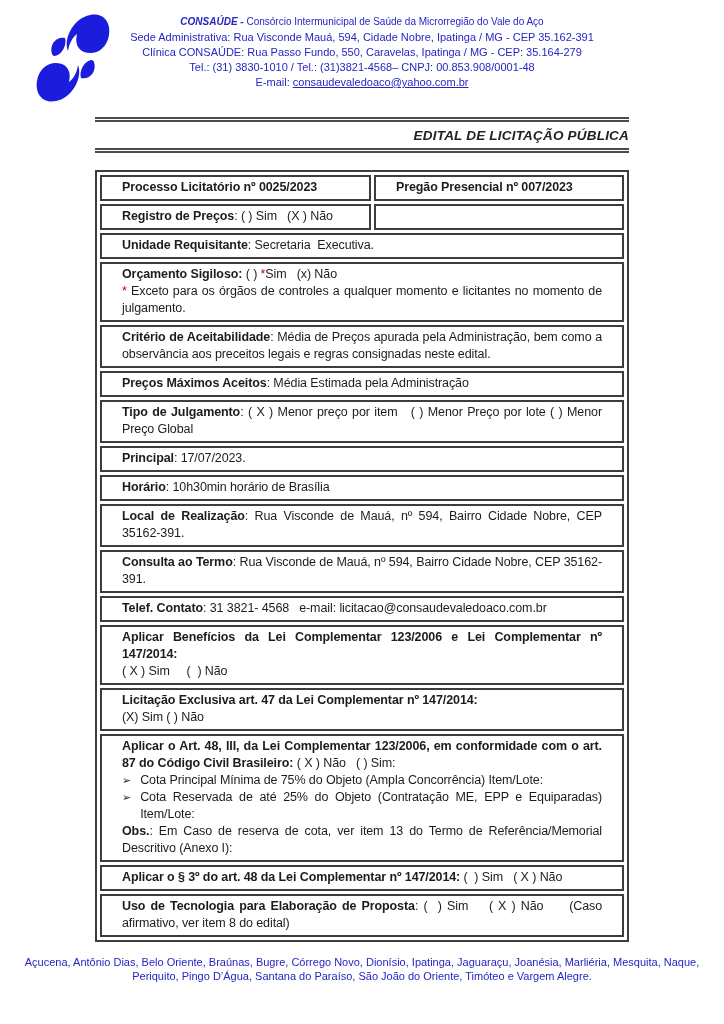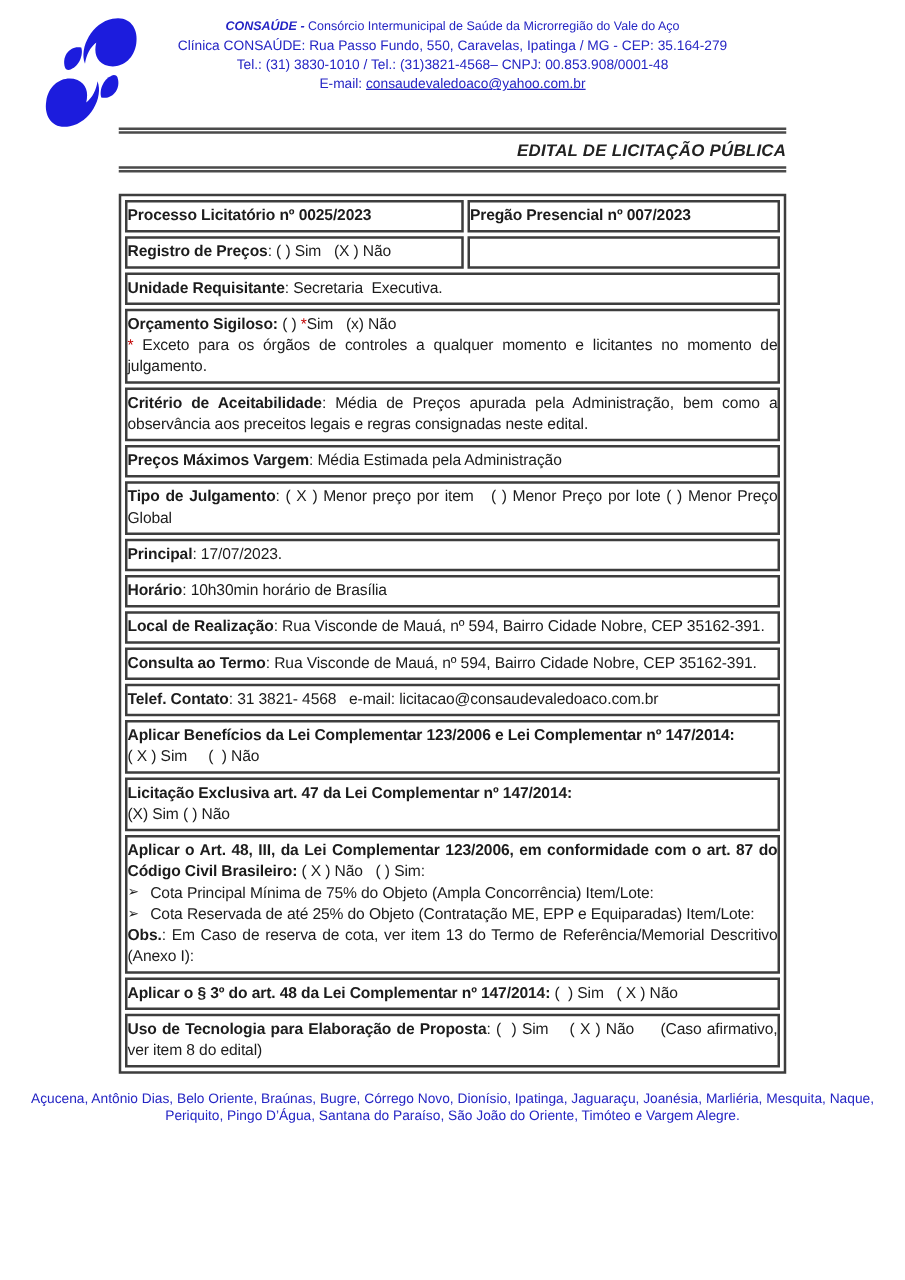--- a/index.html
+++ b/index.html
@@ -17,21 +17,21 @@
   .org-bold { font-weight: bold; font-style: italic; }
   .h-small { font-size: 11px; line-height: 15px; white-space: nowrap; }
   .email-link { text-decoration: underline; color: #2525c4; cursor: pointer; }
   
   .content { width: 534px; margin: 27px auto 0; }
   .title-box { border-top: 5px double #4a4a4a; border-bottom: 5px double #4a4a4a; padding: 6px 0 5px; text-align: right; }
   .doc-title { font-weight: bold; font-style: italic; font-size: 13.5px; letter-spacing: .2px; color:#222; }
   
   table.doc { width: 100%; margin-top: 17px; border-collapse: separate; border-spacing: 3px; border: 2px solid #3d3d3d; background:#fff; }
   table.doc td {
-    border: 2px solid #3d3d3d; padding: 2px 0 3px;
+    border: 2px solid #3d3d3d; padding: 2px 20px 3px;
     font-size: 12.5px; line-height: 17px; letter-spacing: -0.1px;
     text-align: justify; vertical-align: top;
   }
   td.c1 { width: 52%; }
   td.c2 { width: 48%; }
   .b { font-weight: bold; }
   .red { color: #c00000; }
   .bullet-row { display: flex; gap: 9px; }
   .bullet-glyph { flex: 0 0 auto; font-size: 11px; line-height: 17px; }
   .bullet-text { flex: 1 1 auto; text-align: justify; }
@@ -49,20 +49,21 @@
     <svg viewBox="0 0 82 92" xmlns="http://www.w3.org/2000/svg">
       <g fill="#1c1cdd">
         <path d="M58 3 C72 0 79 11 77 23 C75 37 63 44 52 40 C45 37 43 30 45 22 C40 26 37 32 36 39 C31 26 42 6 58 3 Z"></path>
         <path d="M20 42 C17 33 24 24 33 26 C35 32 31 42 23 44 C21 44 20.5 43 20 42 Z"></path>
         <path d="M24 89 C10 92 3 81 5 69 C7 55 19 48 30 52 C37 55 39 62 37 70 C42 66 45 60 46 53 C51 66 40 86 24 89 Z"></path>
         <path d="M62 50 C65 59 58 68 49 66 C47 60 51 50 59 48 C61 48 61.5 49 62 50 Z"></path>
       </g>
     </svg>
   </div>
   <div class="h-line1"><span class="org-bold">CONSAÚDE -</span><span> Consórcio Intermunicipal de Saúde da Microrregião do Vale do Aço</span></div>
+  <div class="h-small">Sede Administrativa: Rua Visconde Mauá, 594, Cidade Nobre, Ipatinga / MG - CEP 35.162-391</div>
   <div class="h-small">Clínica CONSAÚDE: Rua Passo Fundo, 550, Caravelas, Ipatinga / MG - CEP: 35.164-279</div>
   <div class="h-small">Tel.: (31) 3830-1010 / Tel.: (31)3821-4568– CNPJ: 00.853.908/0001-48</div>
   <div class="h-small"><span>E-mail: </span><a class="email-link">consaudevaledoaco@yahoo.com.br</a></div>
 </div>
 
 <div class="content">
 
   <div class="title-box">
     <div class="doc-title">EDITAL DE LICITAÇÃO PÚBLICA</div>
   </div>
@@ -83,21 +84,21 @@
     <tr>
       <td colspan="2">
         <div><span class="b">Orçamento Sigiloso:</span><span> ( ) </span><span class="red">*</span><span>Sim&nbsp;&nbsp; (x) Não</span></div>
         <div><span class="red">*</span><span> Exceto para os órgãos de controles a qualquer momento e licitantes no momento de julgamento.</span></div>
       </td>
     </tr>
     <tr>
       <td colspan="2"><span class="b">Critério de Aceitabilidade</span><span>: Média de Preços apurada pela Administração, bem como a observância aos preceitos legais e regras consignadas neste edital.</span></td>
     </tr>
     <tr>
-      <td colspan="2"><span class="b">Preços Máximos Vargem</span><span>: Média Estimada pela Administração</span></td>
+      <td colspan="2"><span class="b">Preços Máximos Aceitos</span><span>: Média Estimada pela Administração</span></td>
     </tr>
     <tr>
       <td colspan="2"><span class="b">Tipo de Julgamento</span><span>: ( X ) Menor preço por item&nbsp;&nbsp; ( ) Menor Preço por lote ( ) Menor Preço Global</span></td>
     </tr>
     <tr>
       <td colspan="2"><span class="b">Principal</span><span>: 17/07/2023.</span></td>
     </tr>
     <tr>
       <td colspan="2"><span class="b">Horário</span><span>: 10h30min horário de Brasília</span></td>
     </tr>

